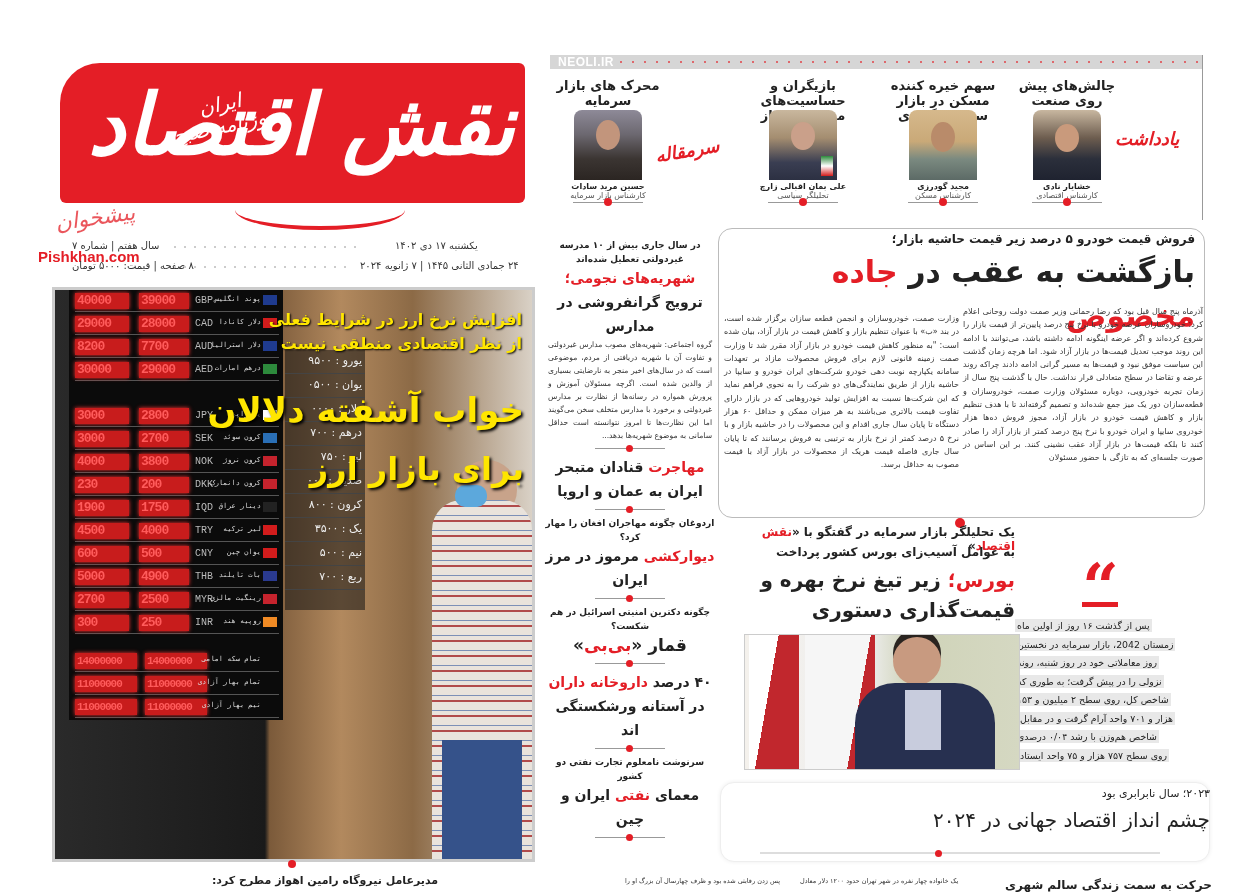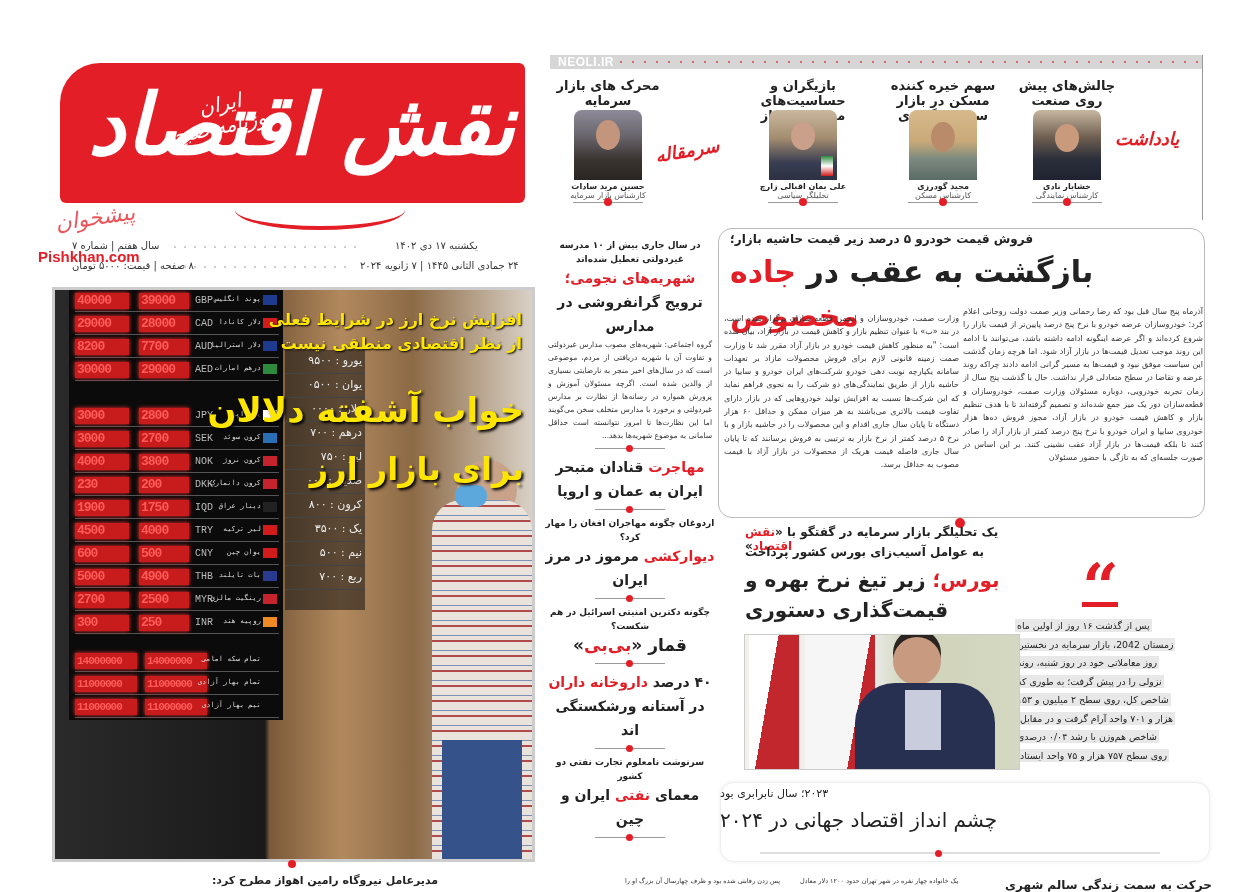--- a/index.html
+++ b/index.html
@@ -1,18 +1,18 @@
 <!DOCTYPE html>
 <html><head>
 <meta charset="utf-8">
 <style>
 *{box-sizing:border-box;margin:0;padding:0}
 html,body{width:1250px;height:892px;overflow:hidden;background:#fff;font-family:"DejaVu Sans",sans-serif;color:#222}
 .abs{position:absolute}
-.rtl{direction:rtl;text-align:left}
+.rtl{direction:rtl;text-align:right}
 .red{color:#e41e26}
 
 #masthead{left:40px;top:55px;width:505px;height:180px}
 #logo-box{left:20px;top:8px;width:465px;height:140px;background:#e41e26;border-radius:40px 6px 6px 6px;overflow:hidden}
 #logo-text{position:absolute;right:10px;top:20px;color:#fff;font-family:"DejaVu Serif",serif;font-weight:bold;font-size:84px;line-height:1;direction:rtl;white-space:nowrap;font-style:italic}
 #logo-sub{position:absolute;left:110px;top:30px;color:#fff;font-family:"DejaVu Serif",serif;font-size:20px;transform:rotate(-12deg);direction:rtl;line-height:1.1;font-style:italic;text-align:center}
 #logo-swoosh{left:195px;top:135px;width:170px;height:40px;border-bottom:4px solid #e41e26;border-radius:0 0 80% 80%}
 .meta-line{font-size:10px;color:#333;direction:rtl;white-space:nowrap}
 #date-1{left:395px;top:240px}
 #date-2{left:360px;top:260px}
@@ -121,21 +121,21 @@
 
 <div class="abs badge-note" style="left:1115px;top:128px">یادداشت</div>
 <div class="abs badge-note" style="left:655px;top:140px;transform:rotate(-10deg)">سرمقاله</div>
 
 <div class="abs col-card" style="left:1012px;top:78px">
   <div class="ttl">چالش‌های پیش روی صنعت هوایی</div>
   <div class="photo" style="background:linear-gradient(180deg,#c8b7a0 0%,#6d5d4f 40%,#2b2f3b 70%,#1f2330 100%)">
       <div style="position:absolute;left:22px;top:14px;width:24px;height:28px;border-radius:50%;background:#c99a7c"></div>
     </div>
   <div class="nm">خشایار نادی</div>
-  <div class="rl">کارشناس نمایندگی</div>
+  <div class="rl">کارشناس اقتصادی</div>
   <div class="rule"></div>
 </div>
 <div class="abs col-card" style="left:888px;top:78px">
   <div class="ttl">سهم خیره کننده مسکن در بازار سرمایه گذاری</div>
   <div class="photo" style="background:linear-gradient(180deg,#d6b98c 0%,#c9a978 45%,#7b8a80 70%,#5c6a66 100%)">
       <div style="position:absolute;left:22px;top:12px;width:24px;height:30px;border-radius:50%;background:#b98b6a"></div>
     </div>
   <div class="nm">مجید گودرزی</div>
   <div class="rl">کارشناس مسکن</div>
   <div class="rule"></div>

